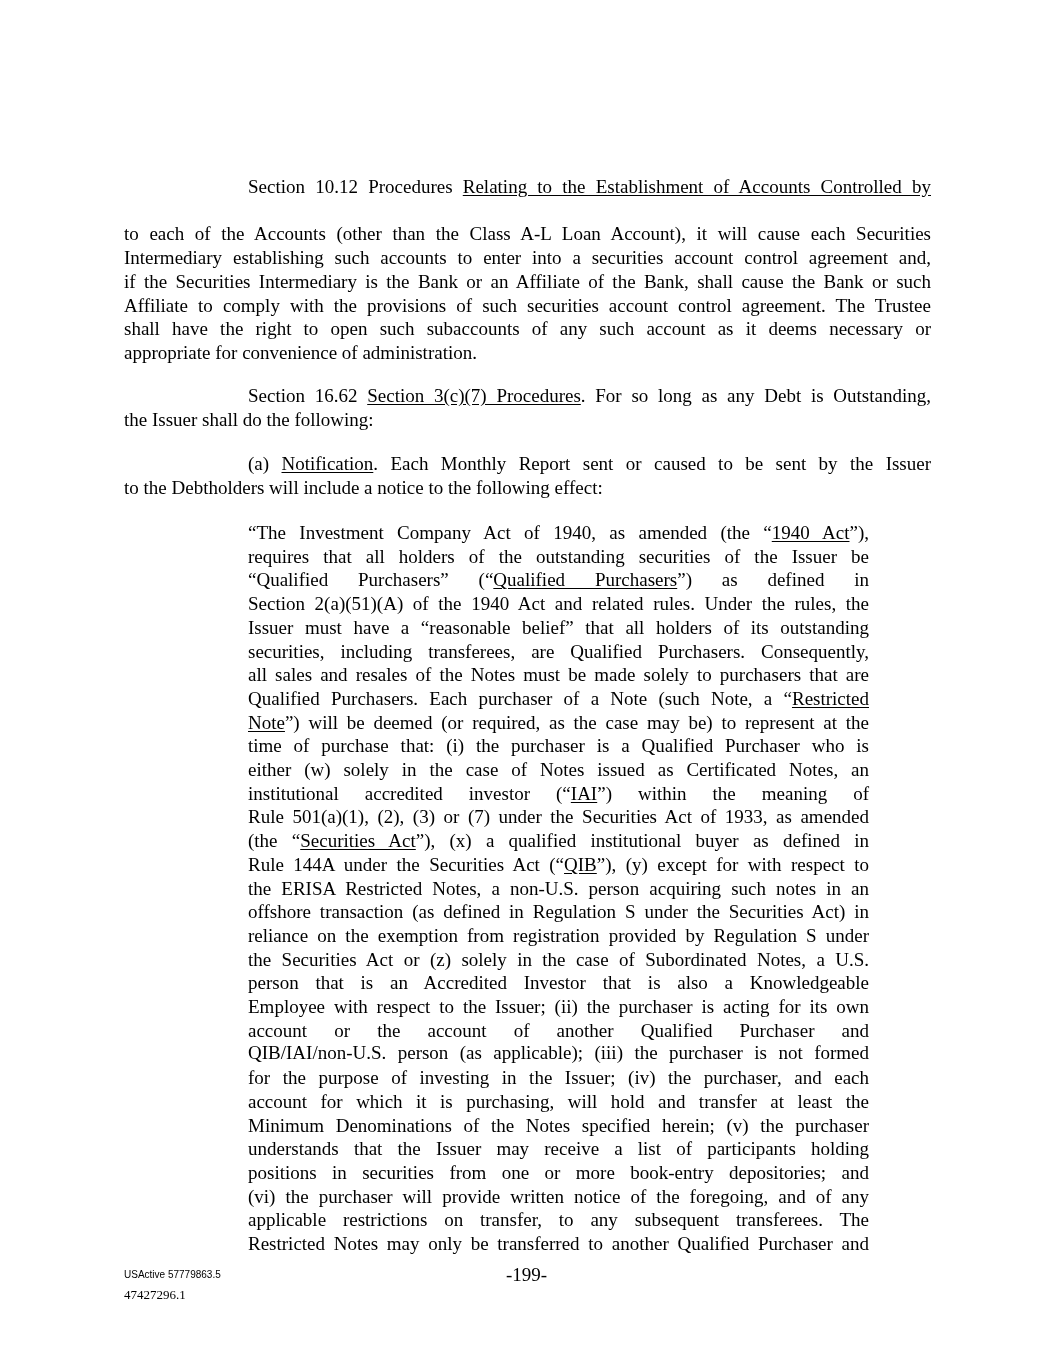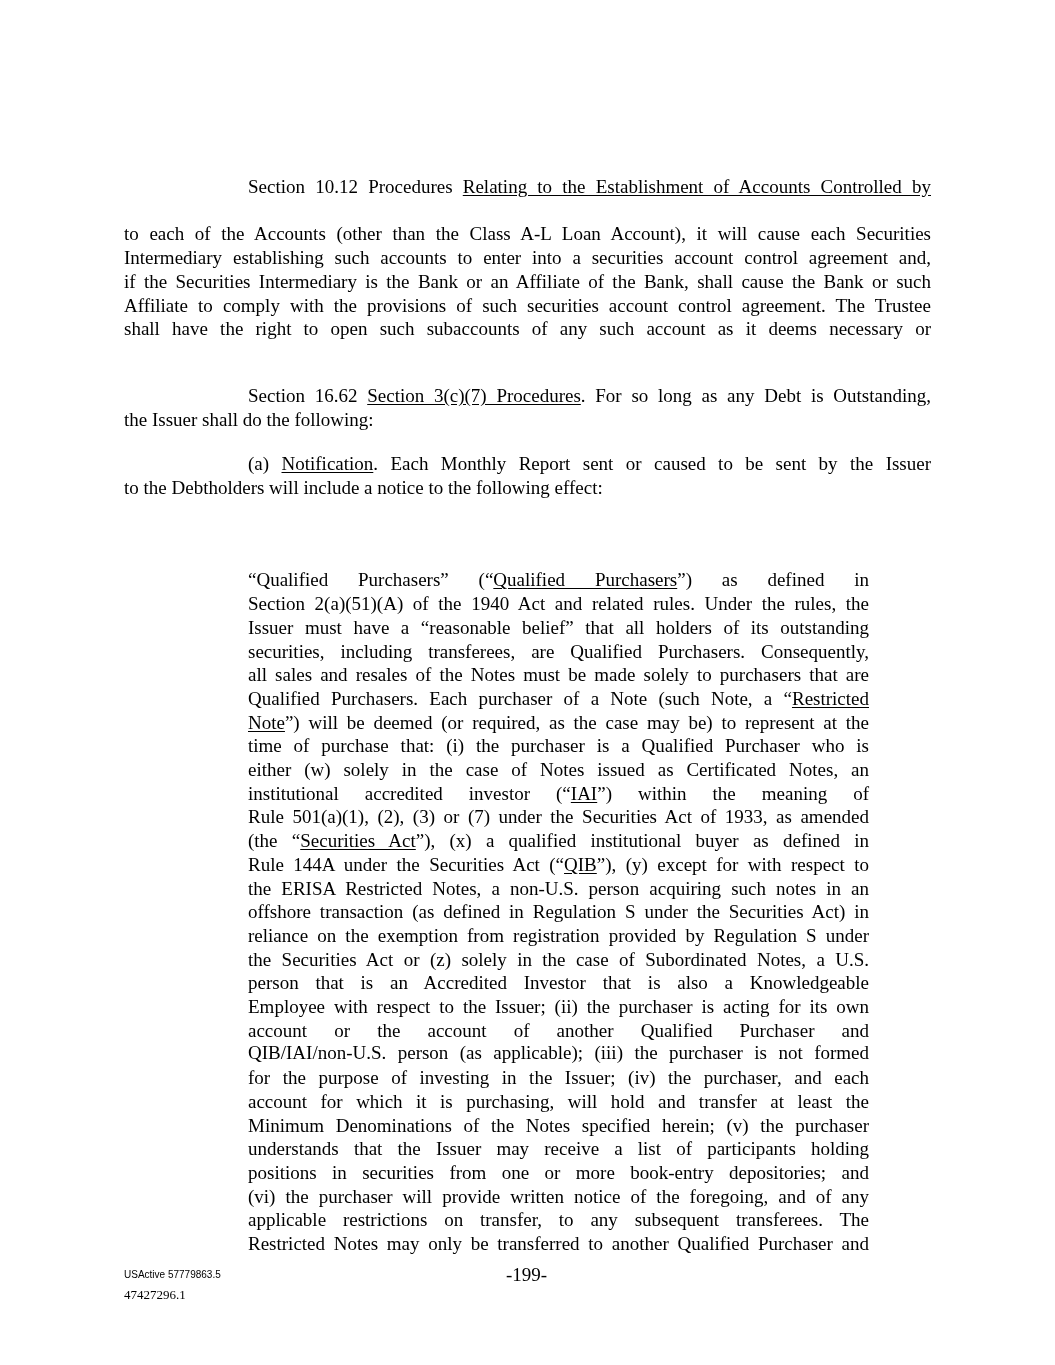--- a/index.html
+++ b/index.html
@@ -18,24 +18,27 @@
 </head>
 <body>
 
 <div class="page" id="page">
     <div class="line full just" style="top: 127px; left: 248px; width: 683px;"><span>Section 10.12  Procedures </span><span class="u">Relating to the Establishment of Accounts Controlled by</span></div>
     <div class="line full just" style="top: 174.4px;"><span>to each of the Accounts (other than the Class A-L Loan Account), it will cause each Securities</span></div>
     <div class="line full just" style="top: 198.1px;"><span>Intermediary establishing such accounts to enter into a securities account control agreement and,</span></div>
     <div class="line full just" style="top: 221.8px;"><span>if the Securities Intermediary is the Bank or an Affiliate of the Bank, shall cause the Bank or such</span></div>
     <div class="line full just" style="top: 245.5px;"><span>Affiliate to comply with the provisions of such securities account control agreement.  The Trustee</span></div>
     <div class="line full just" style="top: 269.2px;"><span>shall have the right to open such subaccounts of any such account as it deems necessary or</span></div>
+    <div class="line full" style="top: 292.9px;"><span>appropriate for convenience of administration.</span></div>
     <div class="line full just" style="top: 336px; left: 248px; width: 683px;"><span>Section 16.62  </span><span class="u">Section 3(c)(7) Procedures</span><span>.  For so long as any Debt is Outstanding,</span></div>
     <div class="line full" style="top: 359.7px;"><span>the Issuer shall do the following:</span></div>
     <div class="line full just" style="top: 404px; left: 248px; width: 683px;"><span>(a)        </span><span class="u">Notification</span><span>.  Each Monthly Report sent or caused to be sent by the Issuer</span></div>
     <div class="line full" style="top: 427.7px;"><span>to the Debtholders will include a notice to the following effect:</span></div>
+    <div class="line blk just" style="top: 473px;"><span>“The Investment Company Act of 1940, as amended (the “</span><span class="u">1940 Act</span><span>”),</span></div>
+    <div class="line blk just" style="top: 496.7px;"><span>requires that all holders of the outstanding securities of the Issuer be</span></div>
     <div class="line blk just" style="top: 520.4px;"><span>“Qualified Purchasers” (“</span><span class="u">Qualified Purchasers</span><span>”) as defined in</span></div>
     <div class="line blk just" style="top: 544.1px;"><span>Section 2(a)(51)(A) of the 1940 Act and related rules.  Under the rules, the</span></div>
     <div class="line blk just" style="top: 567.8px;"><span>Issuer must have a “reasonable belief” that all holders of its outstanding</span></div>
     <div class="line blk just" style="top: 615.2px;"><span>all sales and resales of the Notes must be made solely to purchasers that are</span></div>
     <div class="line blk just" style="top: 591.5px;"><span>securities, including transferees, are Qualified Purchasers.  Consequently,</span></div>
     <div class="line blk just" style="top: 638.9px;"><span>Qualified Purchasers.  Each purchaser of a Note (such Note, a “</span><span class="u">Restricted</span></div>
     <div class="line blk just" style="top: 662.6px;"><span class="u">Note</span><span>”) will be deemed (or required, as the case may be) to represent at the</span></div>
     <div class="line blk just" style="top: 686.3px;"><span>time of purchase that:  (i) the purchaser is a Qualified Purchaser who is</span></div>
     <div class="line blk just" style="top: 710px;"><span>either (w) solely in the case of Notes issued as Certificated Notes, an</span></div>
     <div class="line blk just" style="top: 733.7px;"><span>institutional accredited investor (“</span><span class="u">IAI</span><span>”) within the meaning of</span></div>

